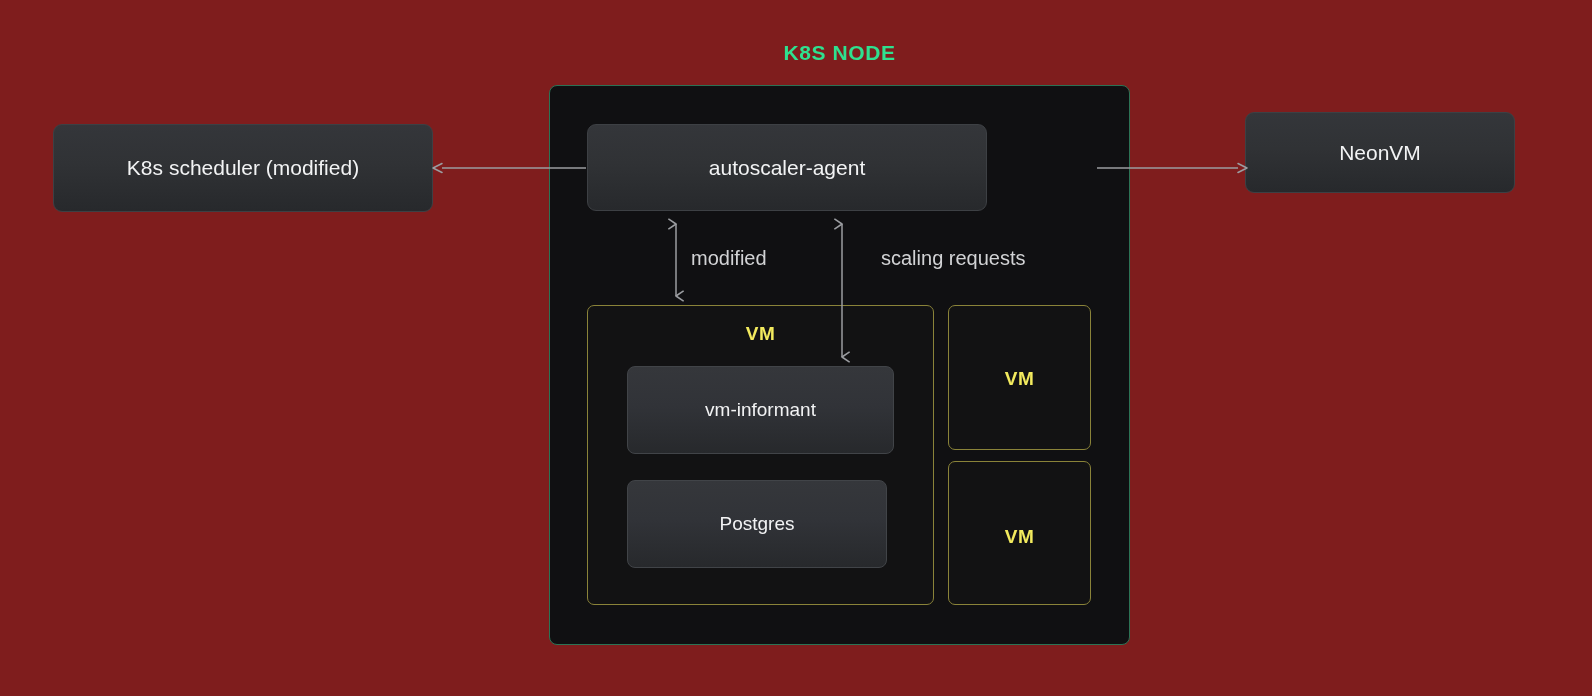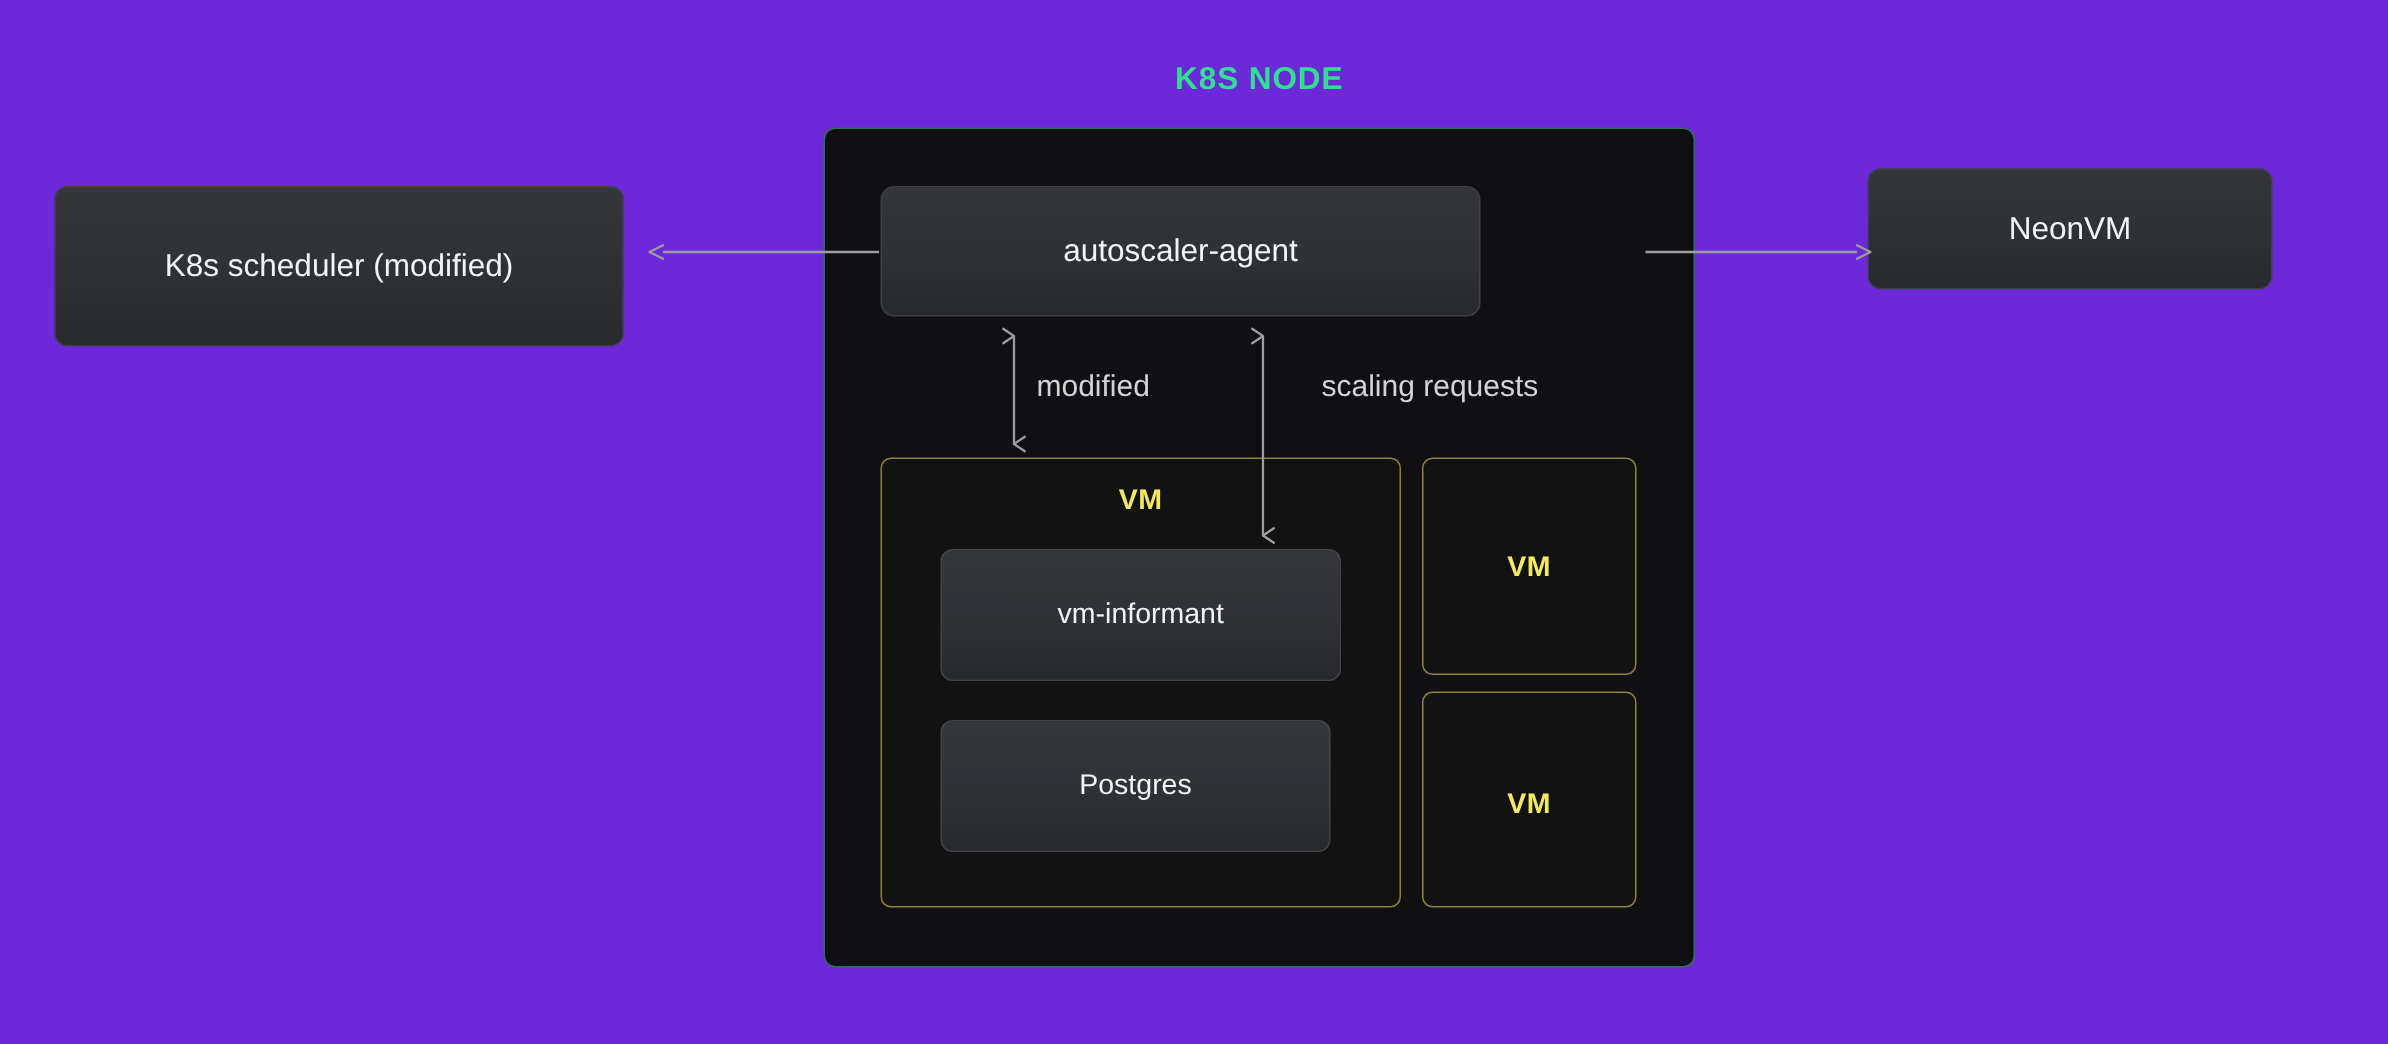--- a/index.html
+++ b/index.html
@@ -4,21 +4,21 @@
 <style>
   html, body {
     margin: 0;
     padding: 0;
     background: #0d0d0e;
   }
   #canvas {
     position: relative;
     width: 1592px;
     height: 696px;
-    background: #6d28d9;
+    background: #7f1d1d;
     overflow: hidden;
     font-family: "Liberation Sans", sans-serif;
     text-decoration: underline;
     -webkit-font-smoothing: antialiased;
   }
 
   
   .node-title {
     position: absolute;
     left: 549px;
@@ -52,21 +52,21 @@
     border-radius: 9px;
     background: linear-gradient(180deg, #34363a 0%, #303235 45%, #27292c 100%);
     display: flex;
     align-items: center;
     justify-content: center;
     color: #f2f3f4;
     font-size: 21px;
     font-weight: 400;
   }
 
-  .scheduler-box { left: 36px;   top: 124px; width: 380px; height: 107px; }
+  .scheduler-box { left: 53px;   top: 124px; width: 380px; height: 88px; }
   .agent-box     { left: 587px;  top: 124px; width: 400px; height: 87px; }
   .neonvm-box    { left: 1245px; top: 112px; width: 270px; height: 81px; text-align: center; }
 
   .inner-box {
     position: absolute;
     box-sizing: border-box;
     border: 1px solid #414448;
     border-radius: 8px;
     background: linear-gradient(180deg, #35373b 0%, #313338 45%, #27292c 100%);
     display: flex;

